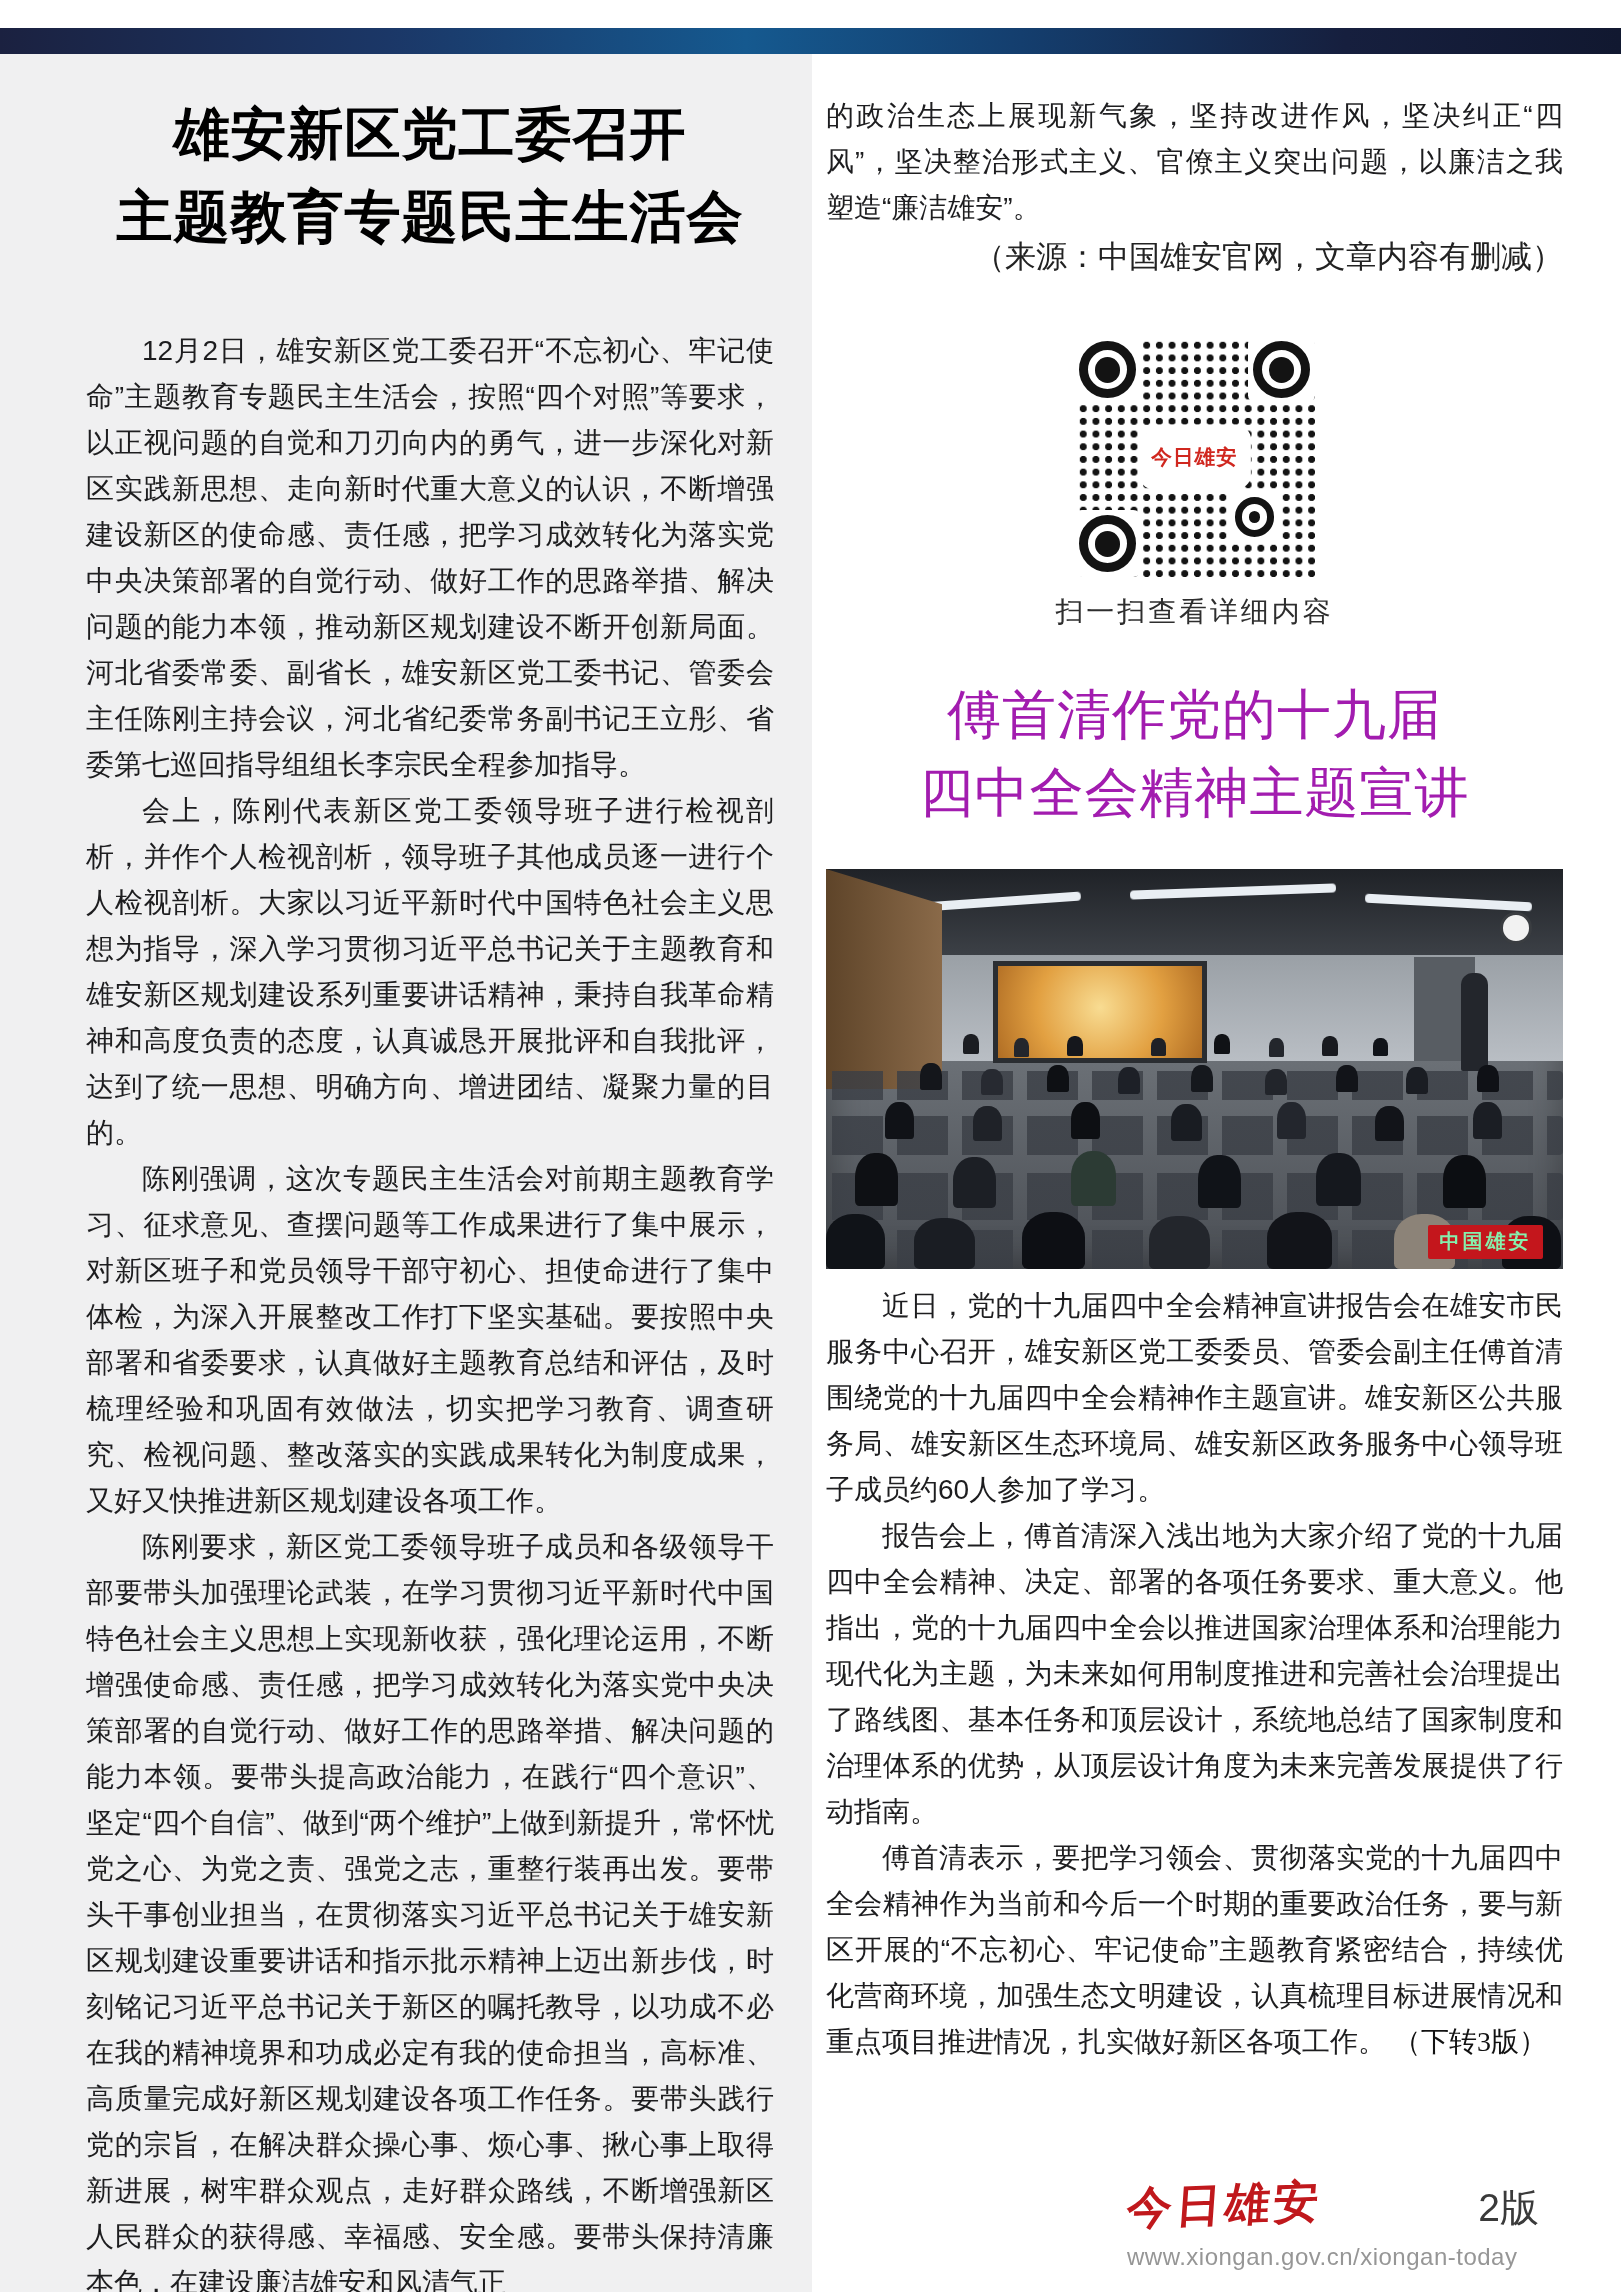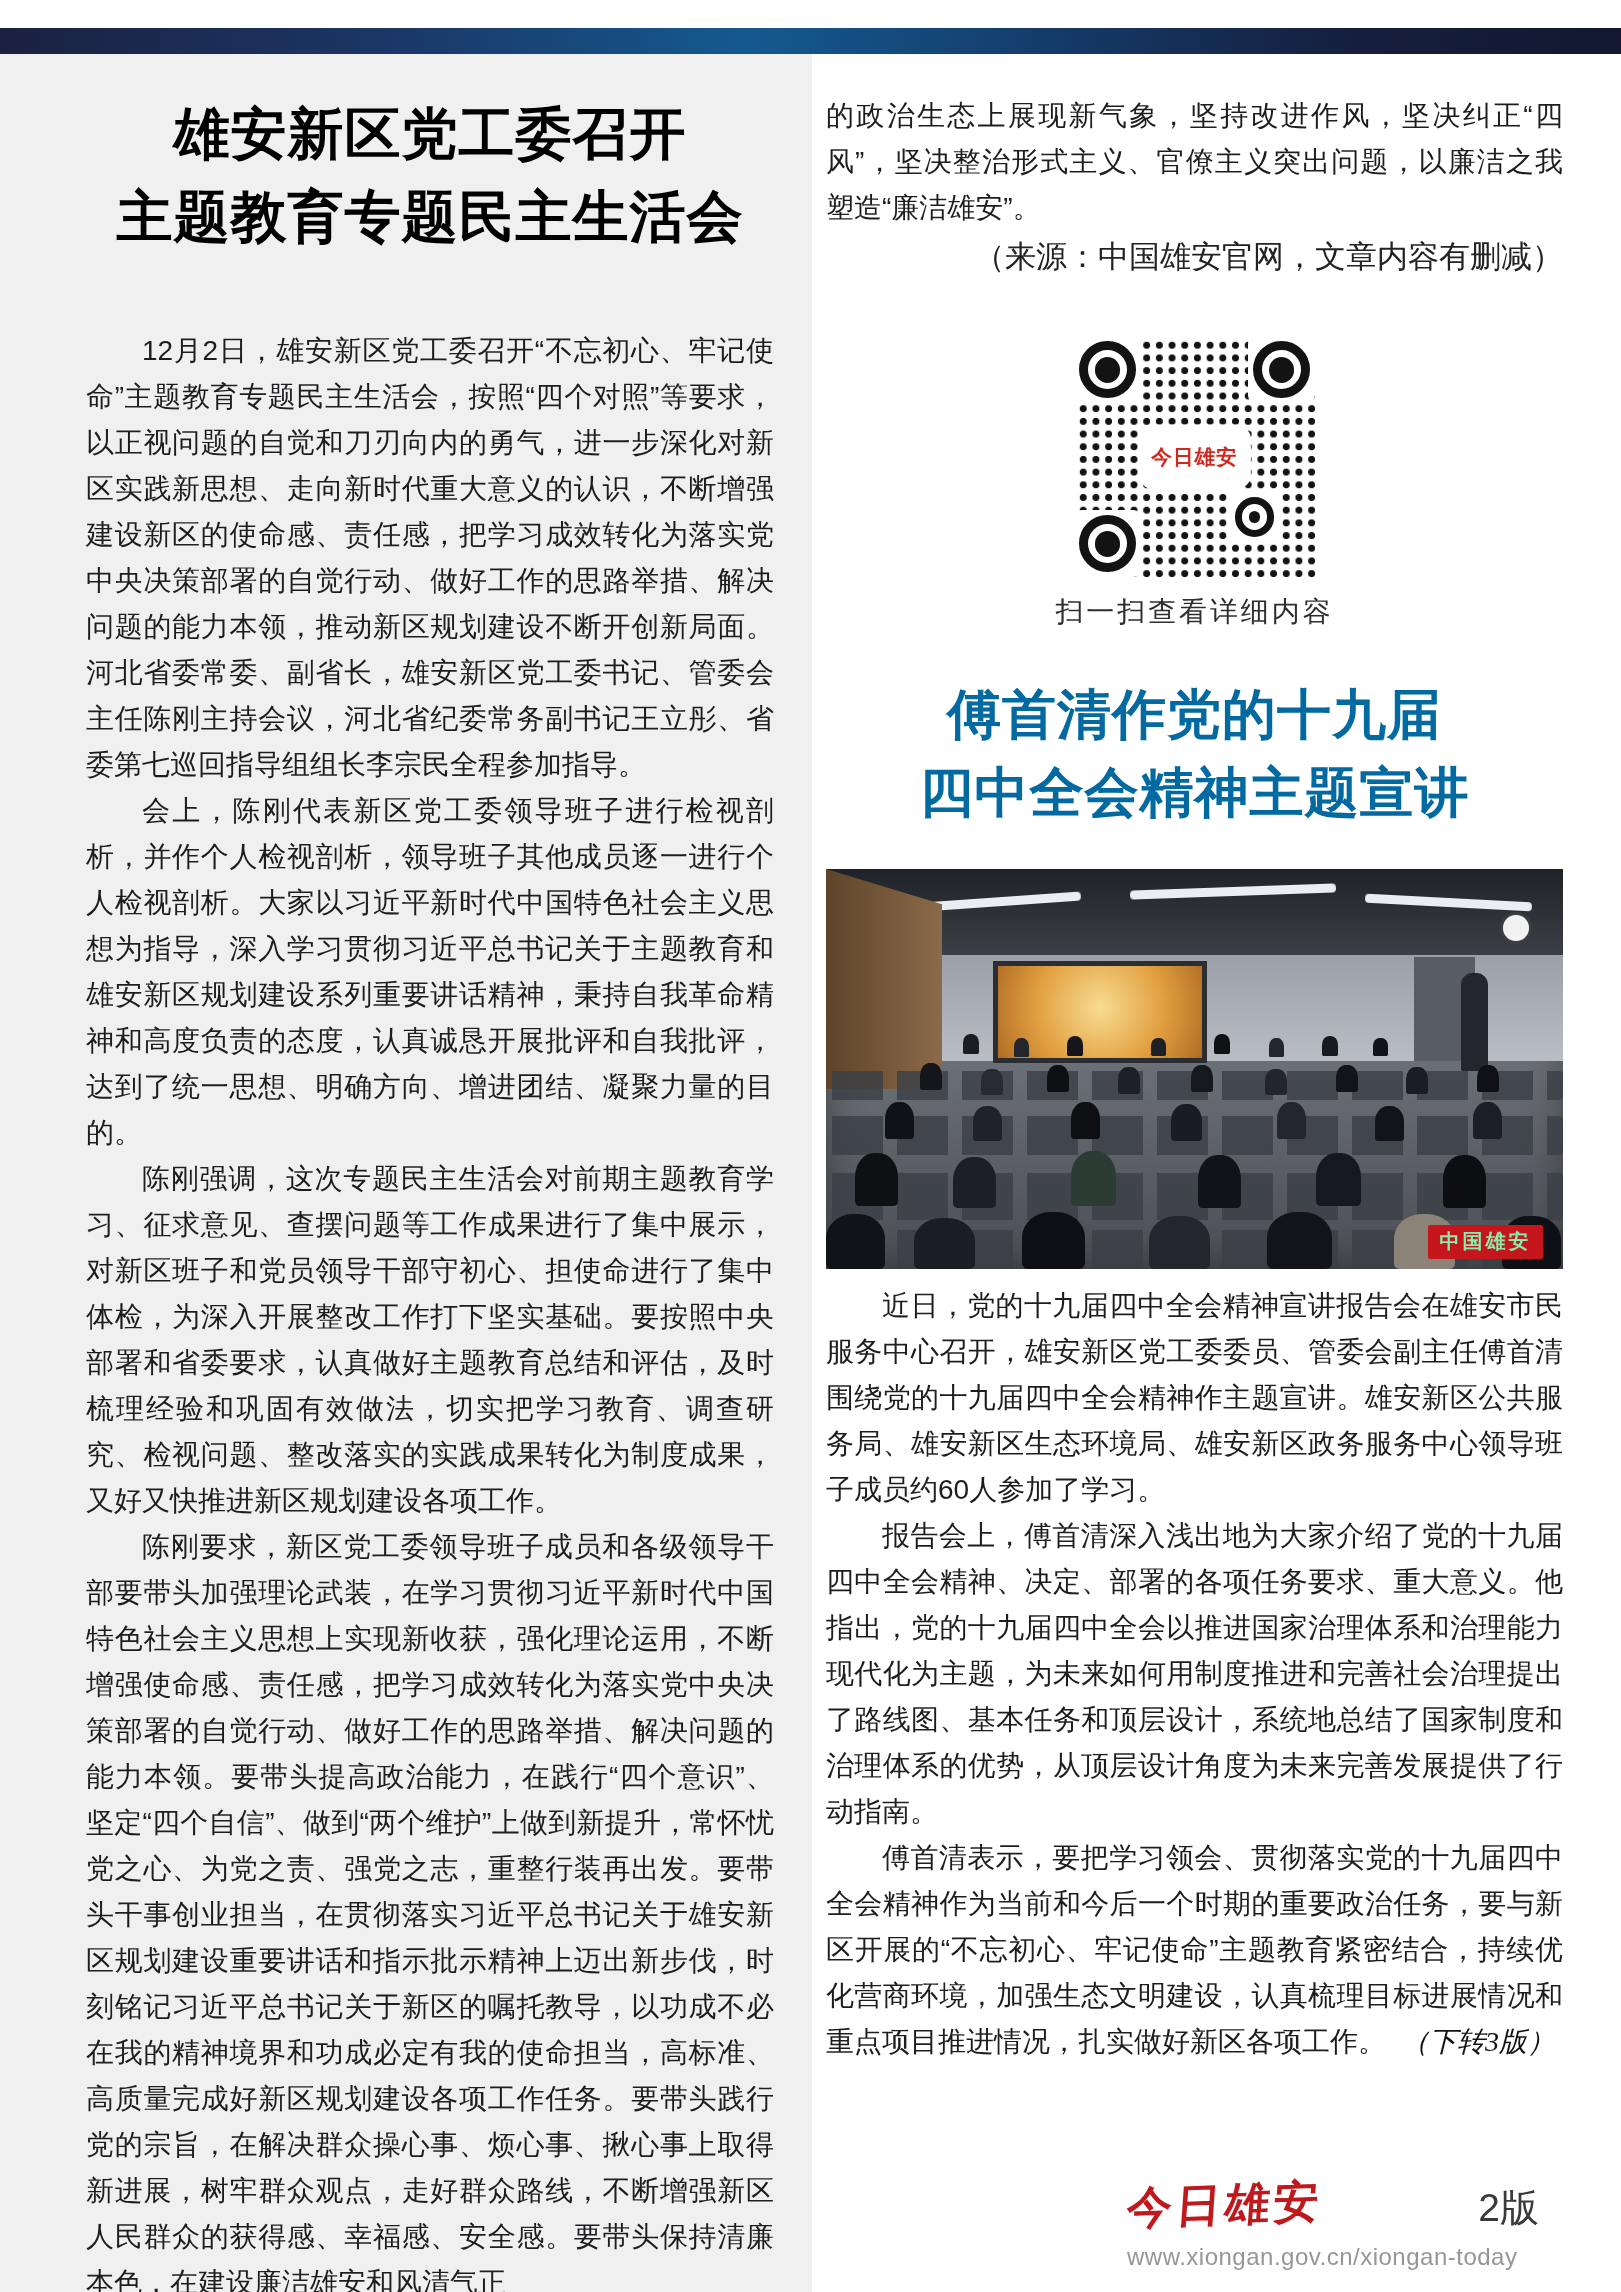--- a/index.html
+++ b/index.html
@@ -38,21 +38,21 @@
   .finder.f-al .ring{width:25.5px;height:25.5px;border-width:7.8px;}
   .finder.f-al .dot{width:11.8px;height:11.8px;}
   .qr-center{position:absolute;left:50%;top:50%;transform:translate(-50%,-50%);
       width:102px;height:55px;background:#fff;border-radius:9.8px;box-shadow:0 0 0 4.9px #ffffff,0 0 3.9px rgba(0,0,0,.25);
       display:flex;align-items:center;justify-content:center;}
   .qr-center span{color:#d0271f;font-weight:700;font-size:20.6px;letter-spacing:1px;
       font-family:"Liberation Serif","DejaVu Serif",serif;}
   .scan-hint{margin-top:15.7px;font-size:28px;letter-spacing:2.9px;color:#2e2e2e;}
 
   .headline2{margin:45px 0 0 0;text-align:center;font-family:"Liberation Serif","DejaVu Serif",serif;
-      font-weight:700;font-size:54px;line-height:78px;color:#0369a1;letter-spacing:1px;}
+      font-weight:400;font-size:54px;line-height:78px;color:#a21caf;letter-spacing:1px;}
 
   
   .photo{position:relative;margin-top:37px;width:737px;height:400px;overflow:hidden;
       background:linear-gradient(180deg,#6b7076 192px,#4a4e54 100%);box-shadow:inset 0 0 39px rgba(0,0,0,.35);}
   .ph-ceiling{position:absolute;left:0;top:0;width:737px;height:86px;
       background:linear-gradient(180deg,#1f2227,#3c4046);}
   .ph-light{position:absolute;height:8.8px;background:#e9eef3;border-radius:3.9px;filter:blur(0.5px);}
   .ph-backwall{position:absolute;left:0;top:86px;width:737px;height:106px;
       background:linear-gradient(180deg,#9aa0a6,#b9bec4);}
   .ph-wood{position:absolute;left:0;top:0;width:116px;height:220px;
@@ -68,22 +68,22 @@
       background:repeating-linear-gradient(90deg,rgba(0,0,0,0) 0 5.9px,#3a3e45 5.9px 57px,rgba(0,0,0,0) 57px 65px);
       opacity:.8;border-radius:3.9px;}
   .p{position:absolute;border-radius:45% 45% 10% 10%;}
   .wm{position:absolute;right:20px;bottom:9.8px;background:#c4161c;color:#86efac;
       font-weight:700;font-size:20px;letter-spacing:2.9px;padding:3.9px 11.8px;border-radius:2px;
       font-family:"Liberation Serif","DejaVu Serif",serif;}
 
   .caption{margin:21.6px 0 0 0;font-family:"Liberation Serif","DejaVu Serif",serif;
       font-size:28px;line-height:45px;letter-spacing:.08em;color:#101010;text-indent:2em;text-align:justify;}
   .rbody{margin-top:13.7px;}
-  .jump{position:absolute;right:8px;bottom:0;font-family:"Liberation Serif","DejaVu Serif",serif;
-      font-size:28px;color:#111;font-style:italic;}
+  .jump{position:absolute;right:16px;bottom:0;font-family:"Liberation Serif","DejaVu Serif",serif;
+      font-size:28px;color:#111;}
 
   
   .footer{position:absolute;left:1127px;top:2147px;width:412px;}
   .footer-row{display:flex;justify-content:space-between;align-items:flex-end;}
   .masthead{display:inline-block;color:#c0181c;font-family:"Liberation Serif","DejaVu Serif",serif;
       font-weight:700;font-size:45px;letter-spacing:3.9px;transform:rotate(-2deg) skewX(-6deg);}
   .pagenum{font-size:39px;color:#3a3a3a;}
   .siteurl{margin-top:7.8px;font-size:24px;color:#969696;letter-spacing:0.5px;}
 </style>
 </head>

